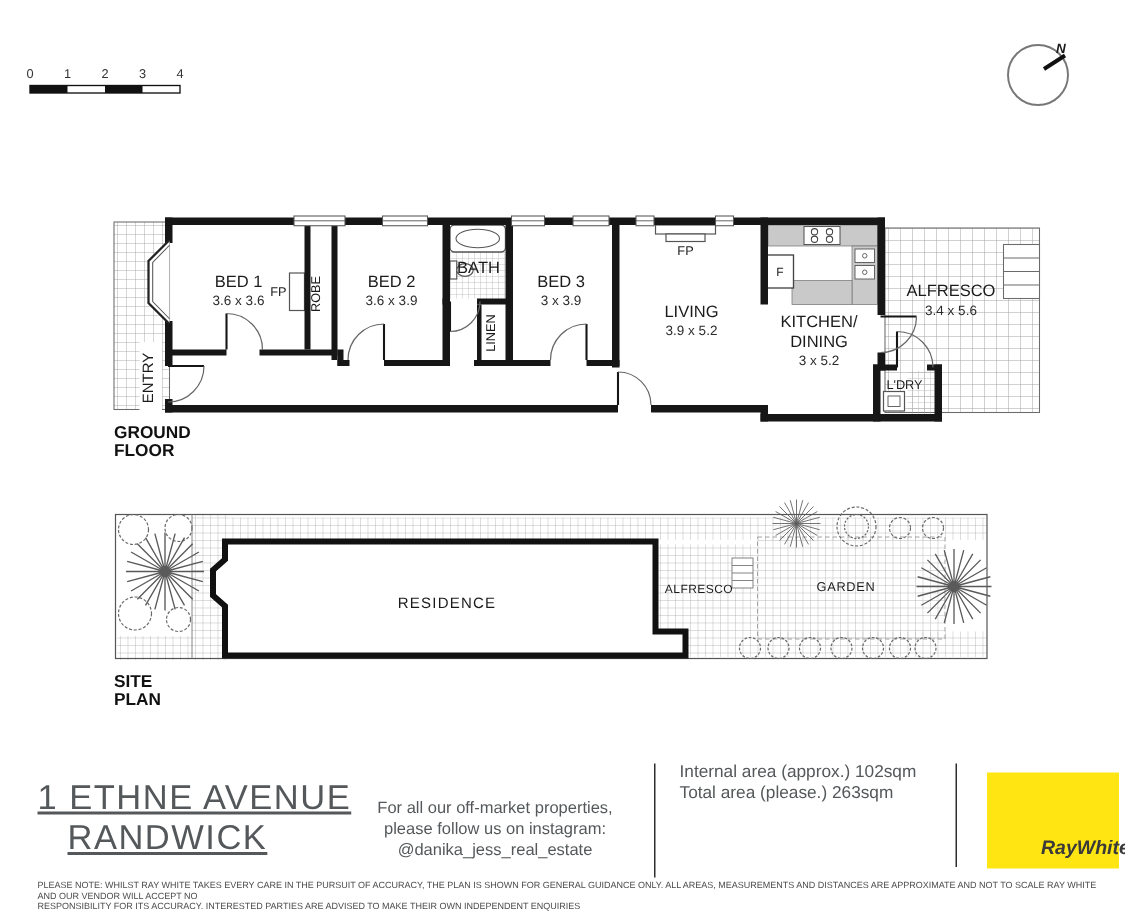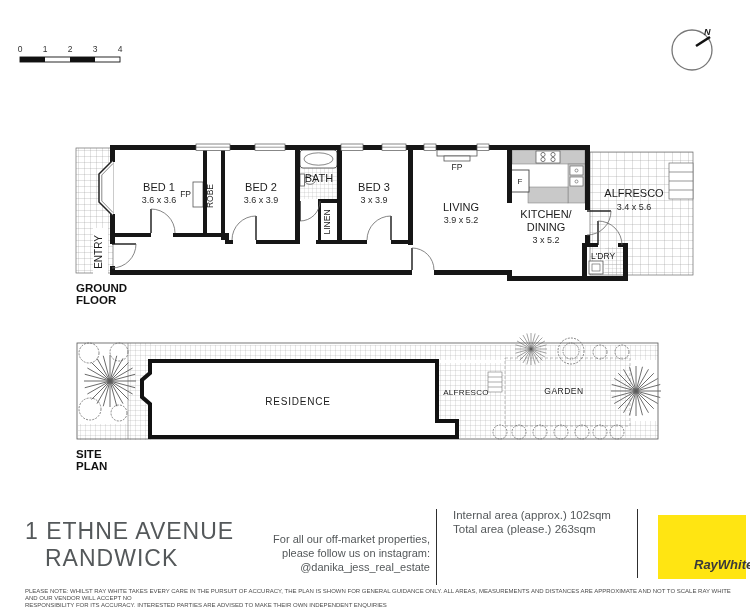--- a/index.html
+++ b/index.html
@@ -11,23 +11,23 @@
   .sm{font-size:8.5px;}
   .tiny{font-size:8px;}
   .sect{font-size:11.5px;font-weight:bold;fill:#111;}
   .tick{font-size:8.5px;fill:#333;}
   .north{font-size:9px;font-weight:bold;font-style:italic;}
   .siteres{font-size:10px;letter-spacing:.8px;}
   .sitealf{font-size:8px;letter-spacing:.3px;}
   .sitegdn{font-size:8.5px;letter-spacing:.5px;}
 
   .footer-address{position:absolute;left:25px;top:518px;color:#54585a;font-size:23px;
-    letter-spacing:1px;line-height:27px;}
+    letter-spacing:1px;line-height:27px;text-decoration:underline;}
   .footer-address .l2{padding-left:20px;}
-  .footer-insta{position:absolute;right:320px;top:532px;width:200px;text-align:right;
+  .footer-insta{position:absolute;right:320px;top:532px;width:200px;text-align:center;
     color:#54585a;font-size:11px;line-height:14px;}
   .vdiv{position:absolute;width:1px;background:#2e2e2e;}
   .vdiv1{left:436px;top:509px;height:76px;}
   .vdiv2{left:637px;top:509px;height:69px;}
   .footer-details{position:absolute;left:453px;top:508px;color:#54585a;}
   .footer-details .summary{color:#3c3c3c;font-size:12.5px;font-weight:bold;margin:0 0 24px 0;}
   .footer-details .areas{font-size:11.5px;line-height:14px;}
   .rw-logo{position:absolute;left:658px;top:515px;width:88px;height:64px;background:#ffe512;}
   .rw-logo .brand{position:absolute;left:0;right:0;bottom:7px;text-align:center;
     color:#3a3a3a;font-size:13px;font-weight:bold;font-style:italic;letter-spacing:0;padding-left:36px;}

